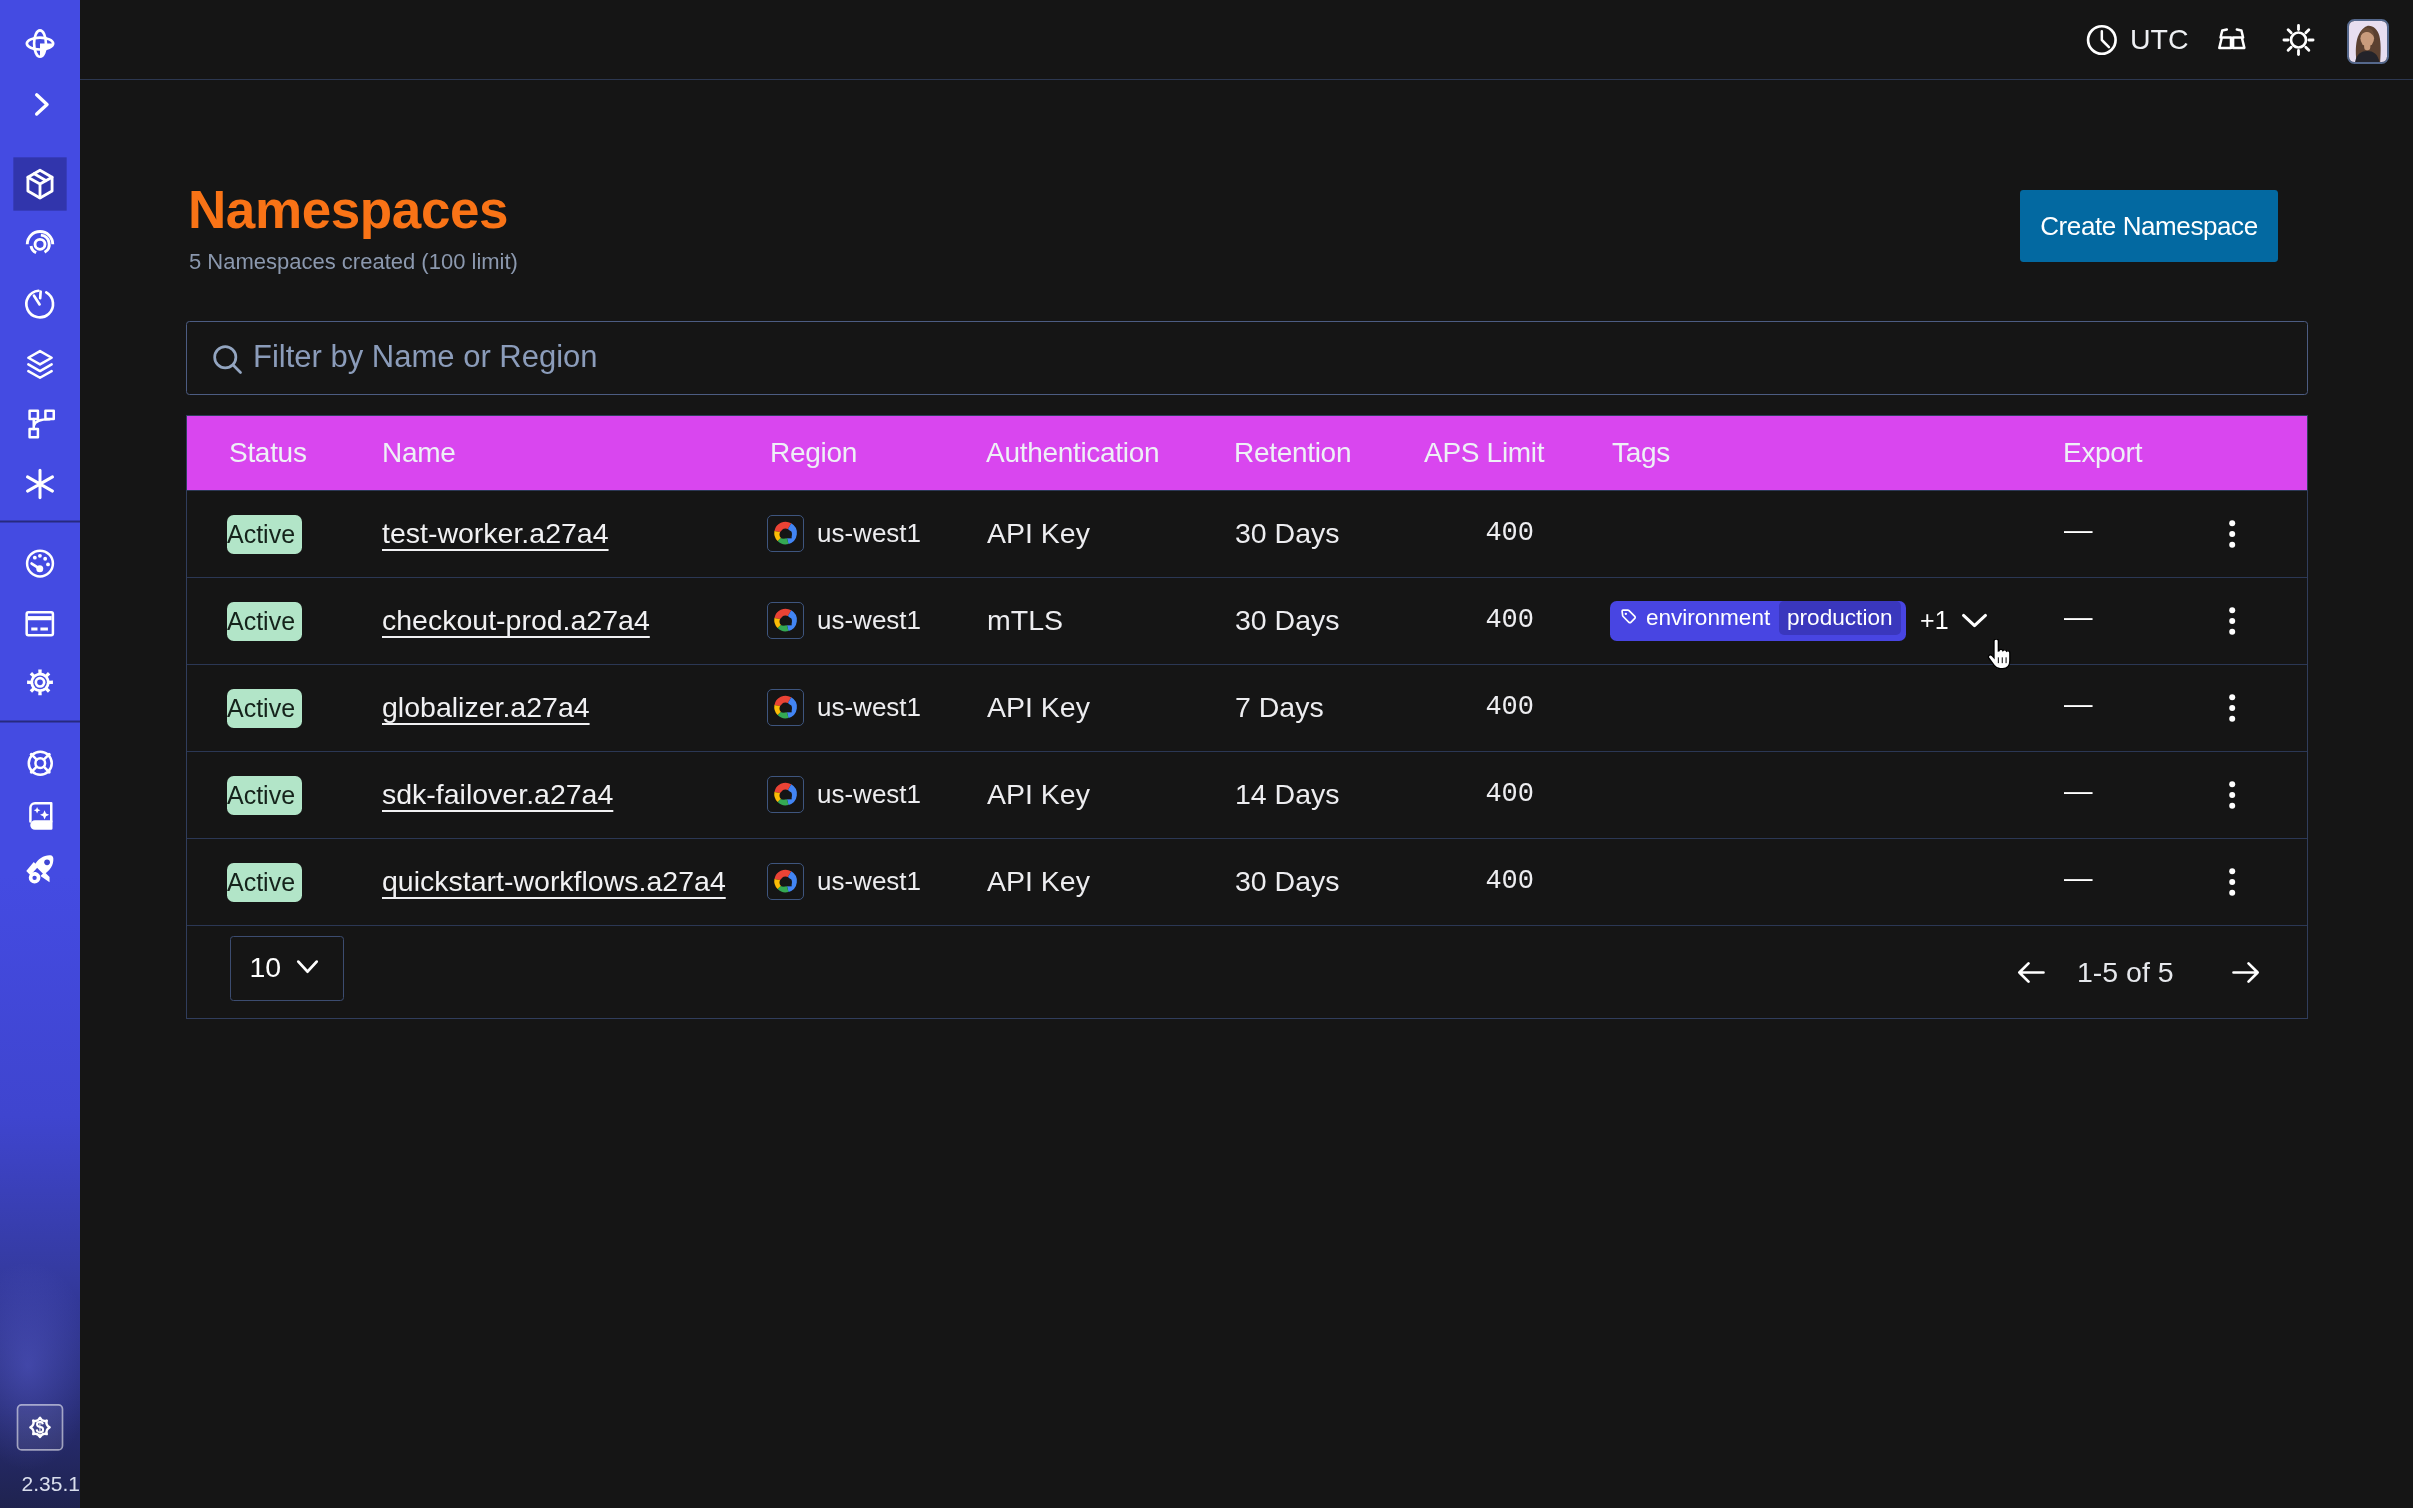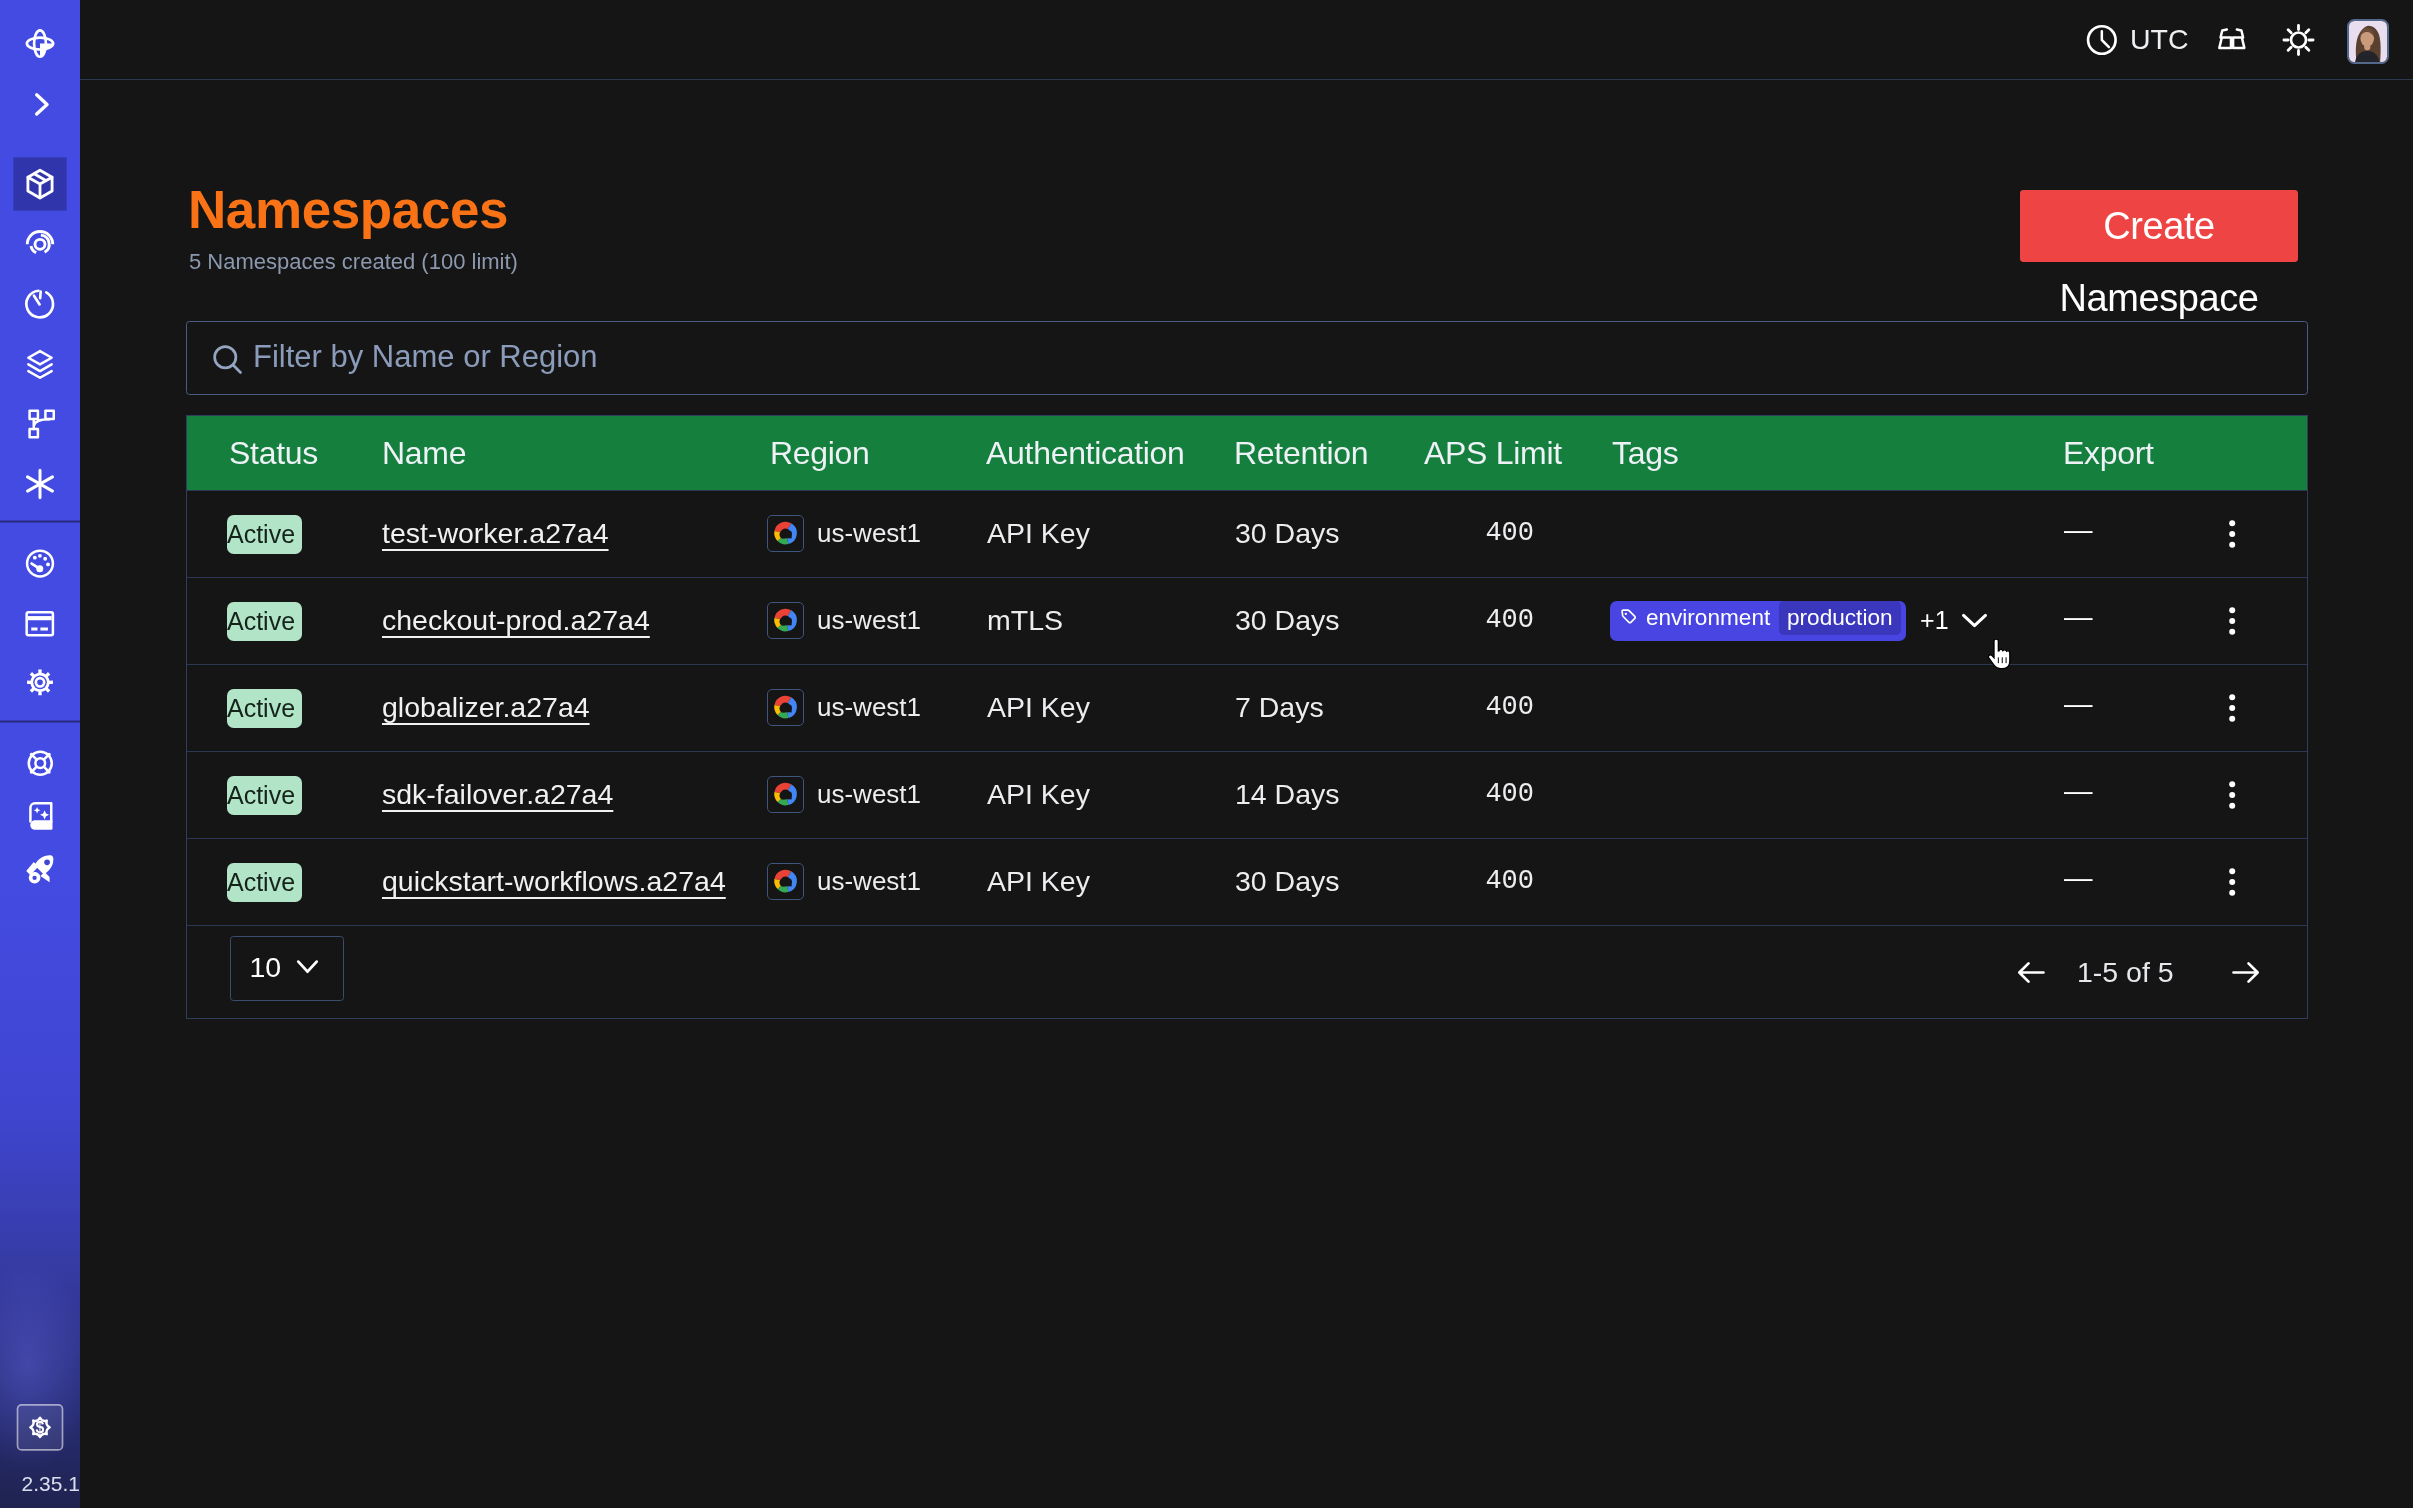--- a/index.html
+++ b/index.html
@@ -17,33 +17,33 @@
   border-bottom:1.7px solid #2c3750; }
 .top-icons { position:absolute; right:0; top:0; }
 .utc { position:absolute; left:2050px; top:0; height:80px; line-height:79px;
   font-size:28.5px; color:#eef0f3; }
 .avatar { position:absolute; left:2267px; top:19px; width:42px; height:45px;
   border:2.1px solid #55688c; border-radius:7.5px; overflow:hidden; }
 
 h1 { position:absolute; left:188px; top:183px; font-size:53px; font-weight:700; line-height:1;
   color:#f97316; letter-spacing:-0.4px; }
 .subtitle { position:absolute; left:189px; top:249px; font-size:22px; line-height:1.2; color:#8b98ae; }
-.createbtn { position:absolute; left:2020px; top:190px; width:278px; height:72px;
-  background:#ef4444; border-radius:3.4px; color:#fff; font-size:38px; letter-spacing:-0.4px;
+.createbtn { position:absolute; left:2020px; top:190px; width:258px; height:72px;
+  background:#0369a1; border-radius:3.4px; color:#fff; font-size:26px; letter-spacing:-0.4px;
   text-align:center; line-height:72px; }
 
 .search { position:absolute; left:186px; top:321px; width:2122px; height:74px;
   border:1.7px solid #4c5c82; border-radius:3.4px; }
 .search svg { position:absolute; left:22.6px; top:20px; }
 .search .ph { position:absolute; left:66px; top:0; height:70px; line-height:70px;
   font-size:31px; color:#8b9cba; }
 
 .table { position:absolute; left:186px; top:415px; width:2122px; height:604px;
   border:1.7px solid #303d5c; font-size:28.5px; color:#ededf0; }
-.thead { position:relative; height:74px; background:#15803d; font-weight:400; font-size:32px; letter-spacing:-0.3px; color:#eef1f6; }
+.thead { position:relative; height:74px; background:#d946ef; font-weight:400; font-size:28px; letter-spacing:-0.3px; color:#eef1f6; }
 .thead span { position:absolute; top:0; height:74px; line-height:74px; }
 .row { position:relative; height:87px; border-top:1.7px solid #2b3754; }
 .row > span, .row > svg { position:absolute; }
 .badge { left:40px; top:23.5px; width:75px; height:39px; background:#b2e5c8;
   border-radius:6.7px; color:#15231b; font-size:25px; text-align:left; line-height:39px; }
 .name { left:195px; top:0; height:85px; line-height:85px; color:#f1f1f3; }
 .name u { text-underline-offset:5.9px; text-decoration-thickness:1.7px; }
 .gcpbox { position:absolute; left:580px; top:24px; width:37px; height:37px;
   border:1.7px solid #3e557e; border-radius:5px; display:flex; align-items:center; justify-content:center; }
 .region { left:630px; top:0; height:85px; line-height:85px; font-size:26px; }

